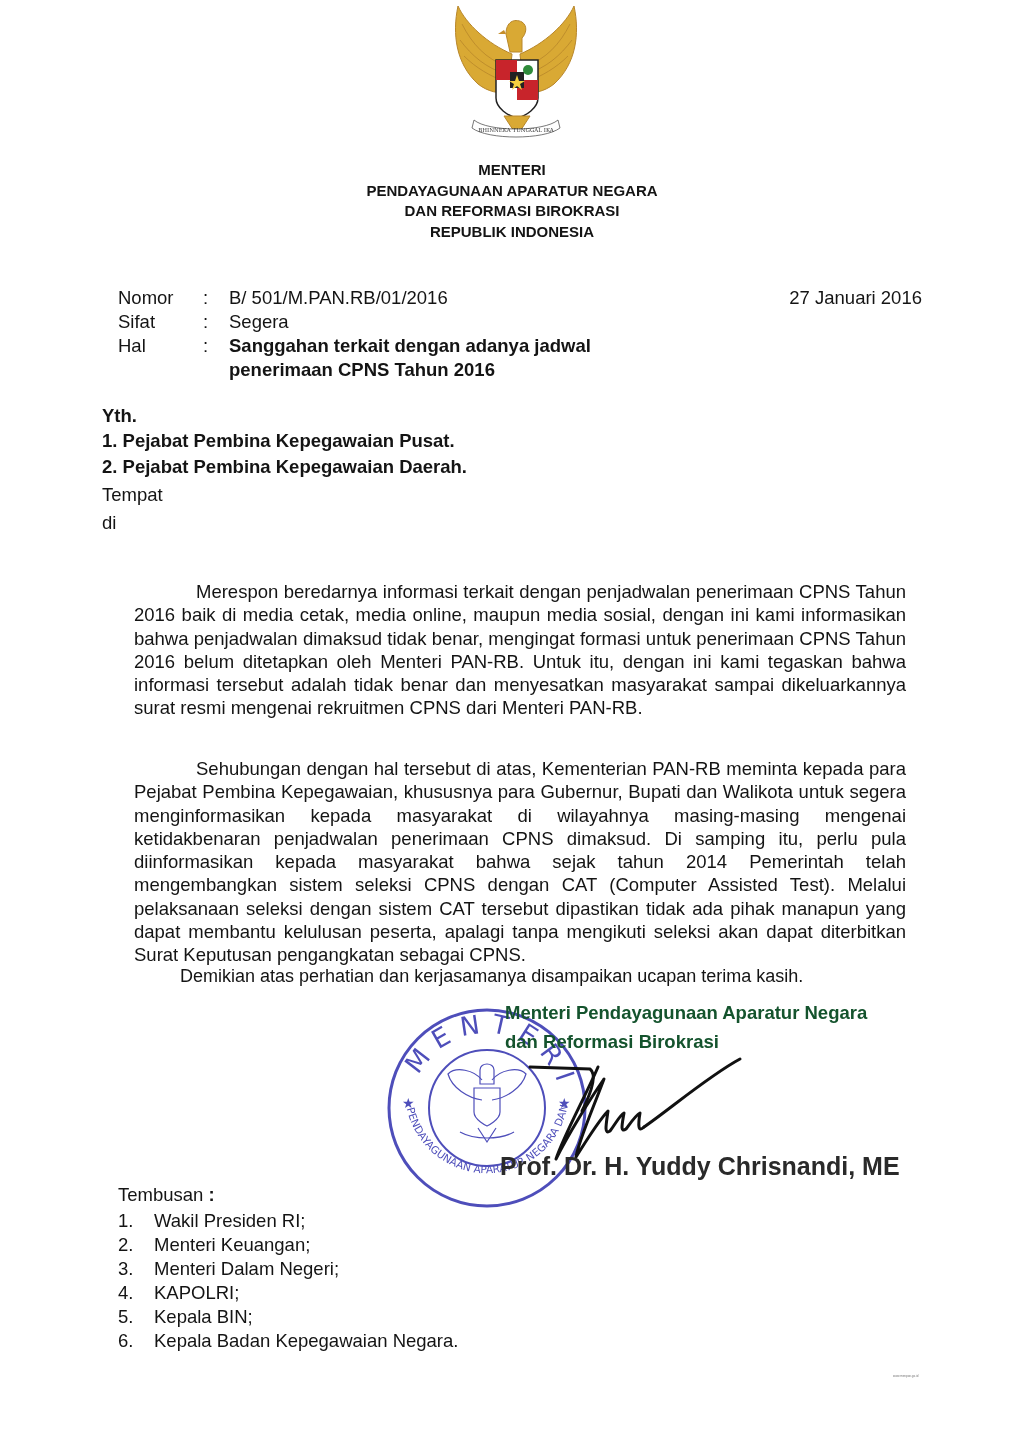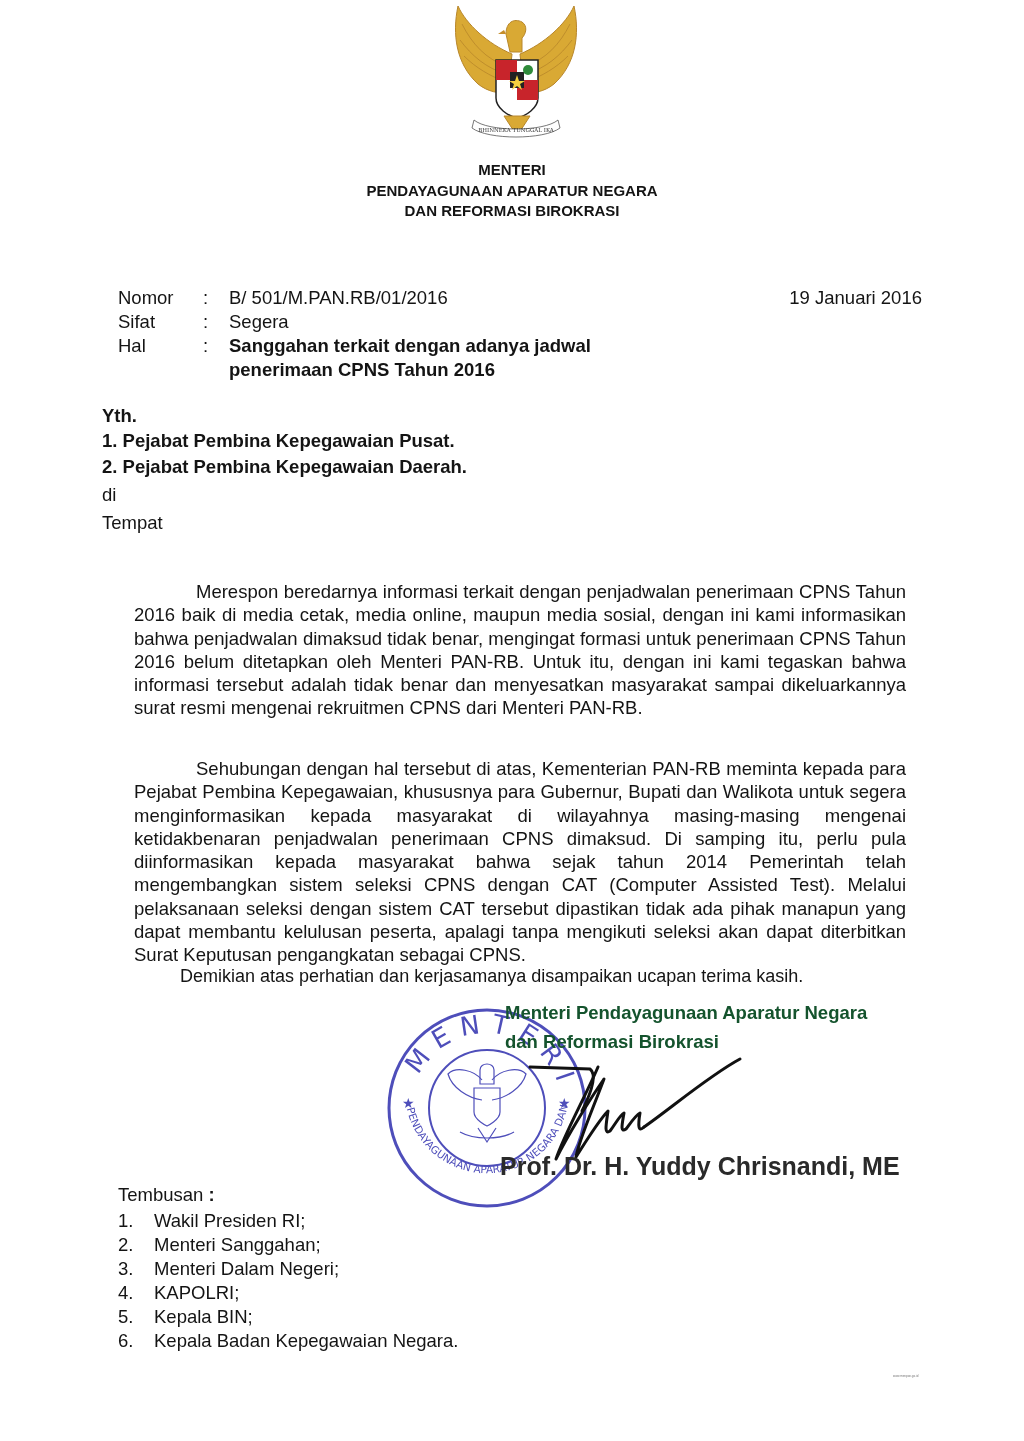--- a/index.html
+++ b/index.html
@@ -72,20 +72,21 @@
   <path d="M56 112 L69 132 L82 112 Z" fill="#d9a934" stroke="#b8862a" stroke-width="1"></path>
 
   <path d="M26 116 C40 128 96 128 110 116 L112 124 C96 136 40 136 24 124 Z" fill="#fff" stroke="#555" stroke-width="0.8"></path>
   <text x="68" y="128" font-size="5.5" text-anchor="middle" fill="#333" font-family="DejaVu Serif, serif">BHINNEKA TUNGGAL IKA</text>
 </svg>
 
 <div class="letterhead">
   <div>MENTERI</div>
   <div>PENDAYAGUNAAN APARATUR NEGARA</div>
   <div>DAN REFORMASI BIROKRASI</div>
+  <div>REPUBLIK INDONESIA</div>
 </div>
 
 <div class="meta">
   <div class="meta-row">
     <span class="meta-label">Nomor</span>
     <span class="meta-colon">:</span>
     <span class="meta-value">B/ 501/M.PAN.RB/01/2016</span>
   </div>
   <div class="meta-row">
     <span class="meta-label">Sifat</span>
@@ -97,28 +98,28 @@
     <span class="meta-colon">:</span>
     <span class="meta-value bold">Sanggahan terkait dengan adanya jadwal</span>
   </div>
   <div class="meta-row">
     <span class="meta-label"></span>
     <span class="meta-colon"></span>
     <span class="meta-value bold">penerimaan CPNS Tahun 2016</span>
   </div>
 </div>
 
-<div class="date">19 Januari  2016</div>
+<div class="date">27 Januari  2016</div>
 
 <div class="recipients">
   <div class="bold">Yth.</div>
   <div class="bold">1. Pejabat Pembina Kepegawaian Pusat.</div>
   <div class="bold gap">2. Pejabat Pembina Kepegawaian Daerah.</div>
+  <div class="gap">Tempat</div>
   <div class="gap">di</div>
-  <div class="gap">Tempat</div>
 </div>
 
 <div class="body-text p1">
   <p>Merespon beredarnya informasi terkait dengan penjadwalan penerimaan CPNS Tahun 2016 baik di media cetak, media online, maupun media sosial, dengan ini kami informasikan bahwa penjadwalan dimaksud tidak benar, mengingat formasi untuk penerimaan CPNS Tahun 2016 belum ditetapkan oleh Menteri PAN-RB. Untuk itu, dengan ini kami tegaskan bahwa informasi tersebut adalah tidak benar dan menyesatkan masyarakat sampai dikeluarkannya surat resmi mengenai rekruitmen CPNS dari Menteri PAN-RB.</p>
 </div>
 <div class="body-text p2">
   <p>Sehubungan dengan hal tersebut di atas, Kementerian PAN-RB meminta kepada para Pejabat Pembina Kepegawaian, khususnya para Gubernur, Bupati dan Walikota untuk segera menginformasikan kepada masyarakat di wilayahnya masing-masing mengenai ketidakbenaran penjadwalan penerimaan CPNS dimaksud. Di samping itu, perlu pula diinformasikan kepada masyarakat bahwa sejak tahun 2014 Pemerintah telah mengembangkan sistem seleksi CPNS dengan CAT (Computer Assisted Test). Melalui pelaksanaan seleksi dengan sistem CAT tersebut dipastikan tidak ada pihak manapun yang dapat membantu kelulusan peserta, apalagi tanpa mengikuti seleksi akan dapat diterbitkan Surat Keputusan pengangkatan sebagai CPNS.</p>
 </div>
 <div class="closing">Demikian atas perhatian dan kerjasamanya disampaikan ucapan terima kasih.</div>
 
@@ -165,21 +166,21 @@
     <span>Tembusan</span>
     <span class="colon">:</span>
   </div>
   <div class="cc-list">
     <div class="cc-item">
       <span class="cc-num">1.</span>
       <span>Wakil Presiden RI;</span>
     </div>
     <div class="cc-item">
       <span class="cc-num">2.</span>
-      <span>Menteri Sanggahan;</span>
+      <span>Menteri Keuangan;</span>
     </div>
     <div class="cc-item">
       <span class="cc-num">3.</span>
       <span>Menteri Dalam Negeri;</span>
     </div>
     <div class="cc-item">
       <span class="cc-num">4.</span>
       <span>KAPOLRI;</span>
     </div>
     <div class="cc-item">

